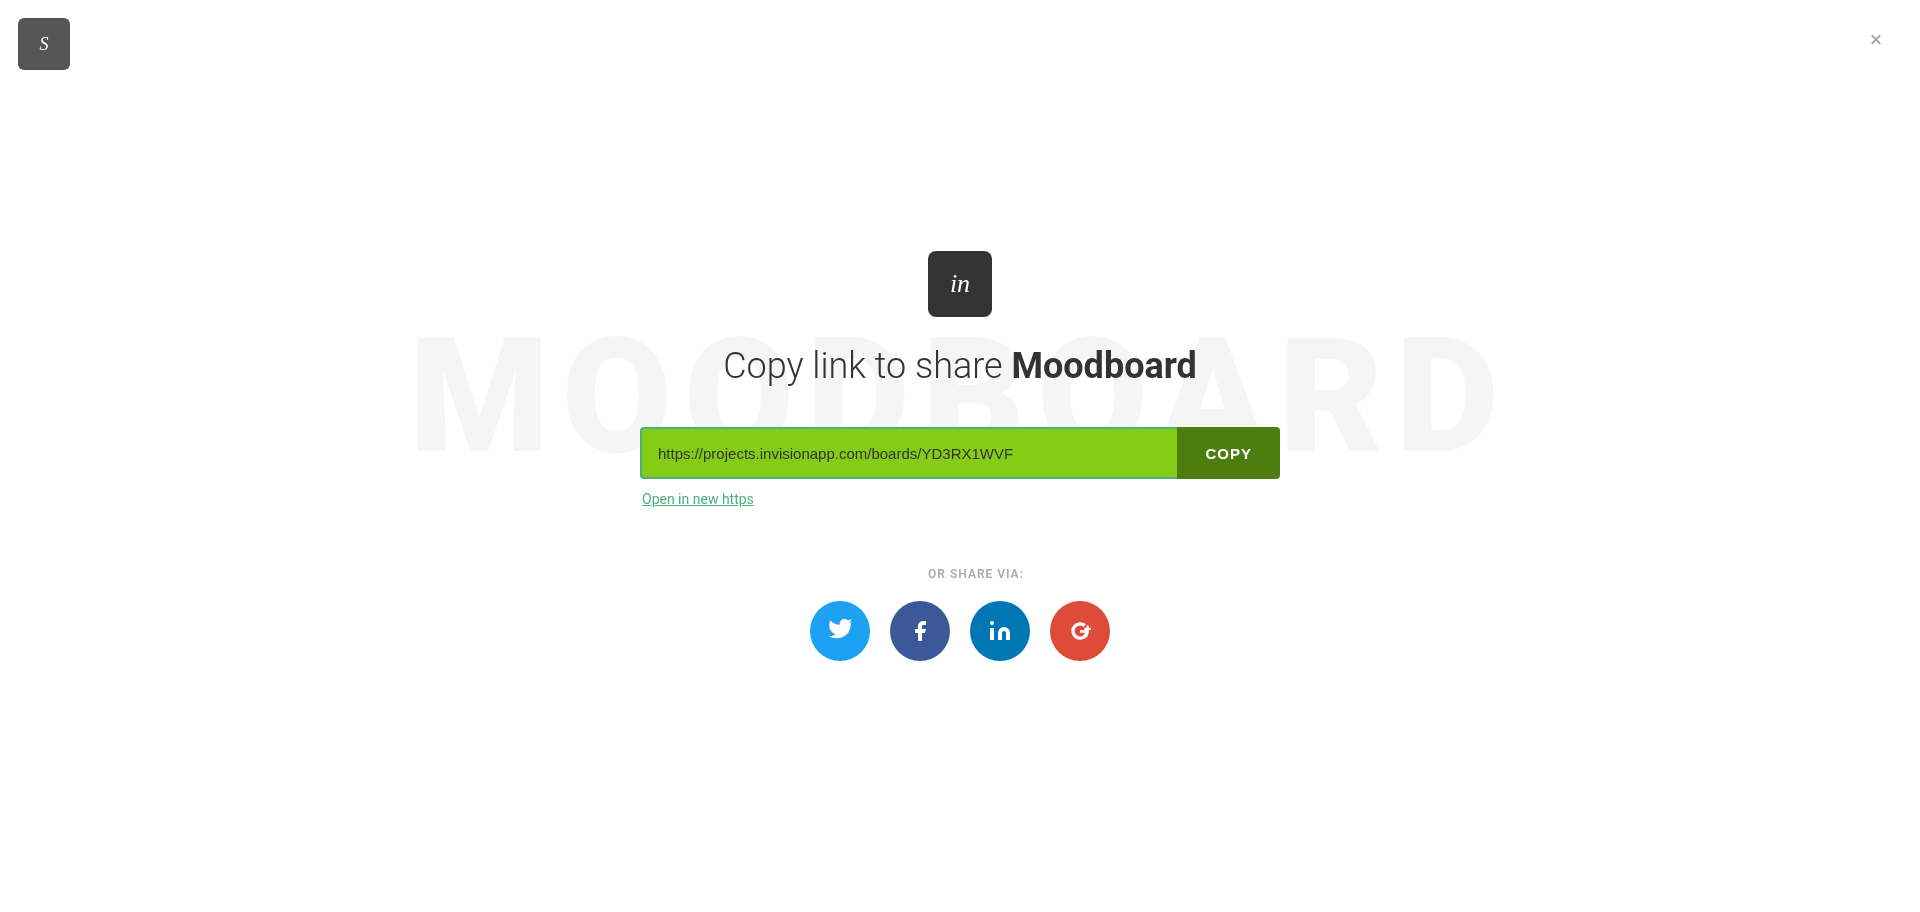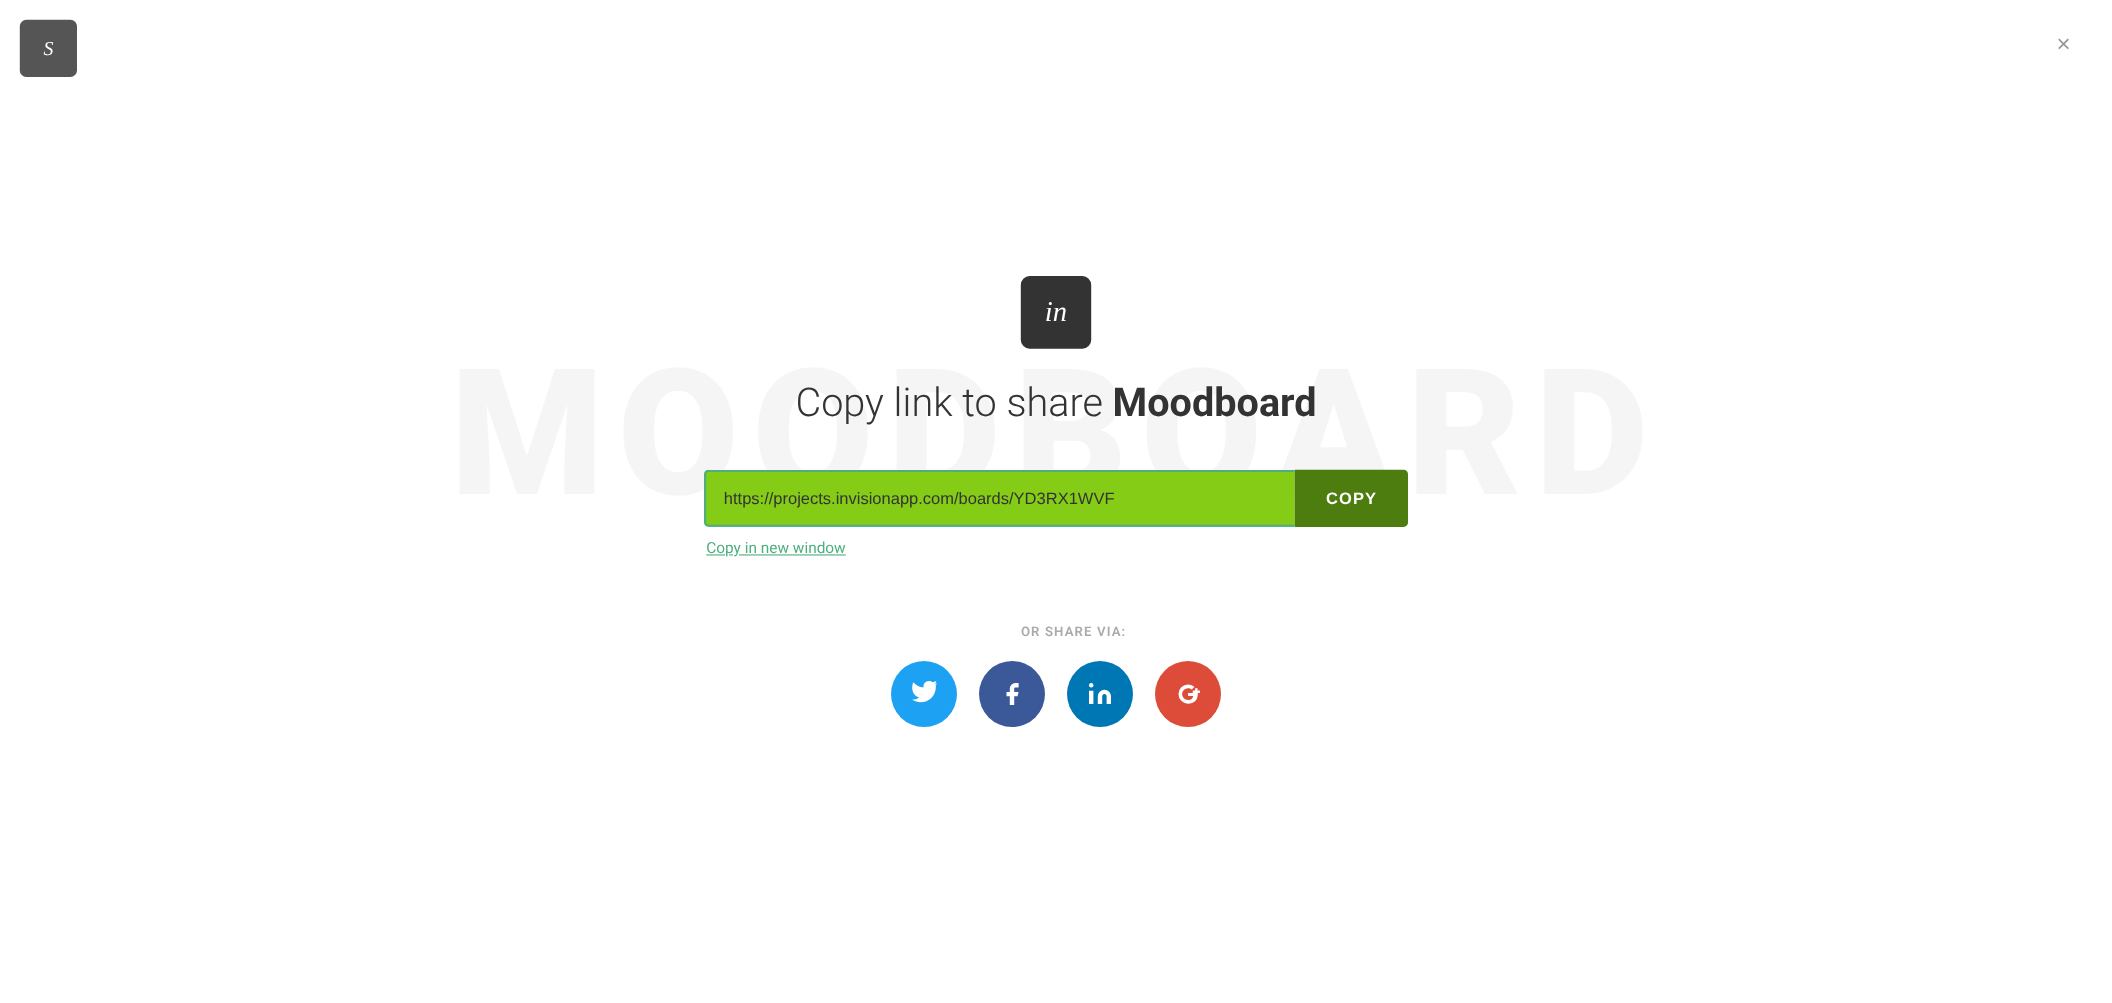--- a/index.html
+++ b/index.html
@@ -247,21 +247,21 @@
 
     <h2 class="headline">
       <span>Copy link to share </span><strong>Moodboard</strong>
     </h2>
 
     <div class="url-row">
       <input class="url-input" type="text" readonly="" value="https://projects.invisionapp.com/boards/YD3RX1WVF" style="">
       <button class="copy-button">COPY</button>
     </div>
 
-    <a class="open-new-window-link" href="#">Copy in new window</a>
+    <a class="open-new-window-link" href="#">Open in new https</a>
 
     <div class="or-share-section">
       <span class="or-share-label">OR SHARE VIA:</span>
       <div class="social-icons-row">
 
         <a class="social-icon twitter" href="#" title="">
           <svg width="26" height="26" viewBox="0 0 24 24" fill="white">
             <path d="M23 3a10.9 10.9 0 01-3.14 1.53A4.48 4.48 0 0022.46 1s-2 .88-3.18 1.1A4.47 4.47 0 0016 1a4.48 4.48 0 00-4.48 4.48c0 .35.04.7.11 1.03A12.72 12.72 0 013 2.16s-4 9 5 13a11.06 11.06 0 01-6 1.66c9 5 20 0 20-11.5a4.5 4.5 0 00-.08-.83A7.72 7.72 0 0023 3z"></path>
           </svg>
         </a>

